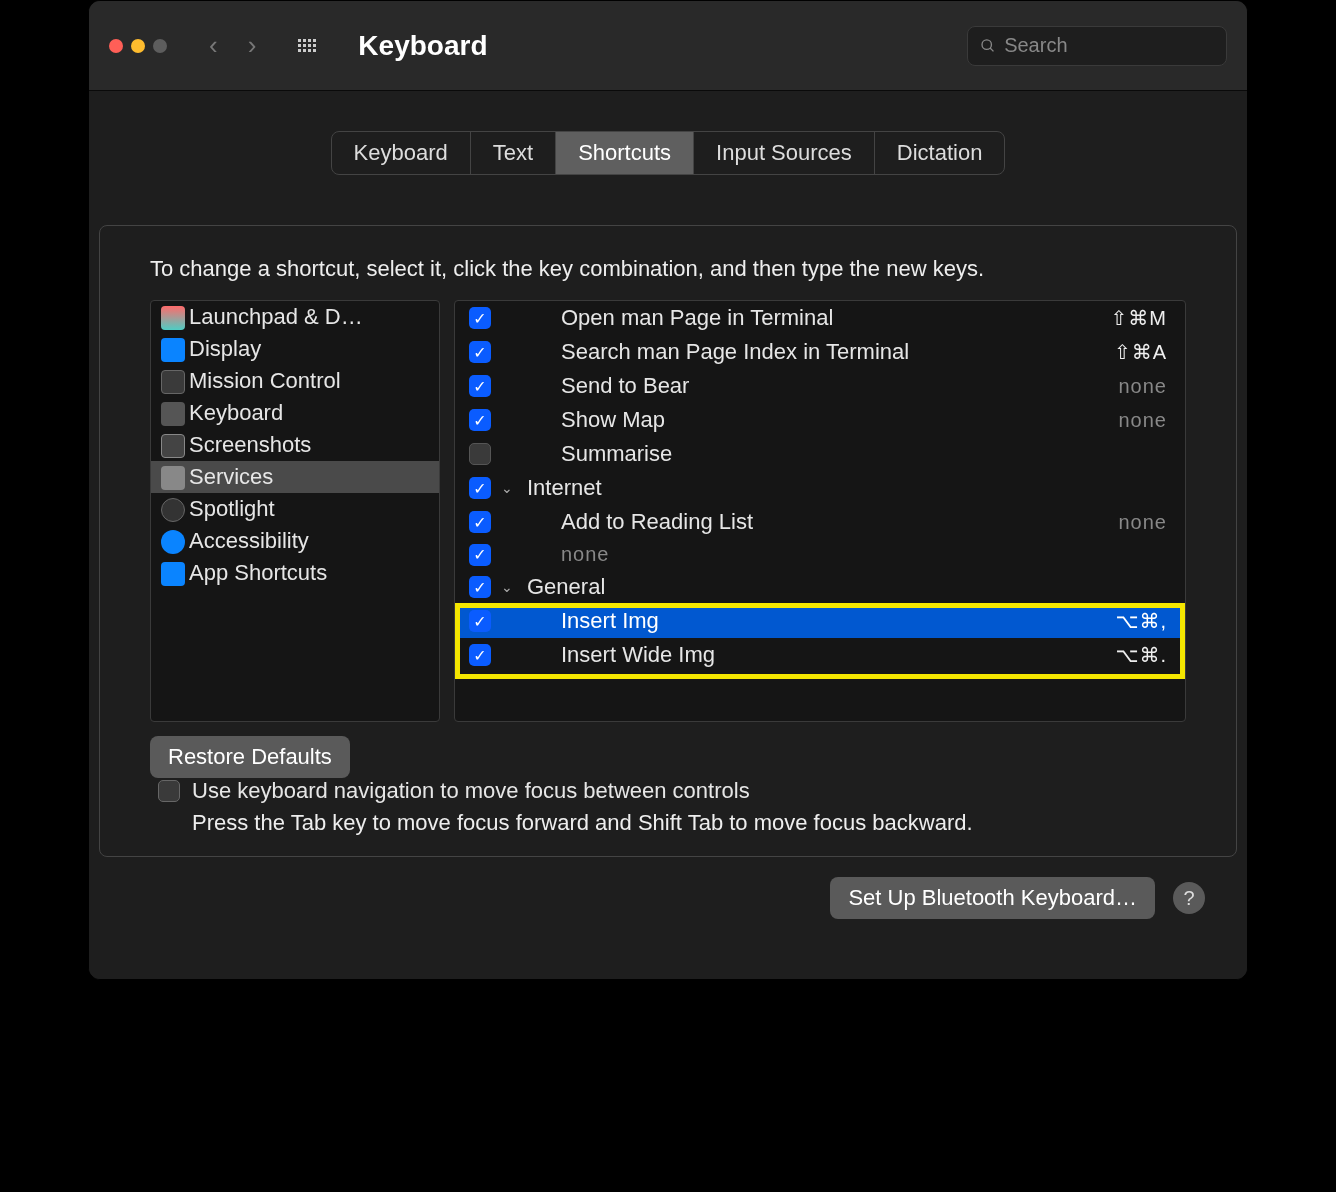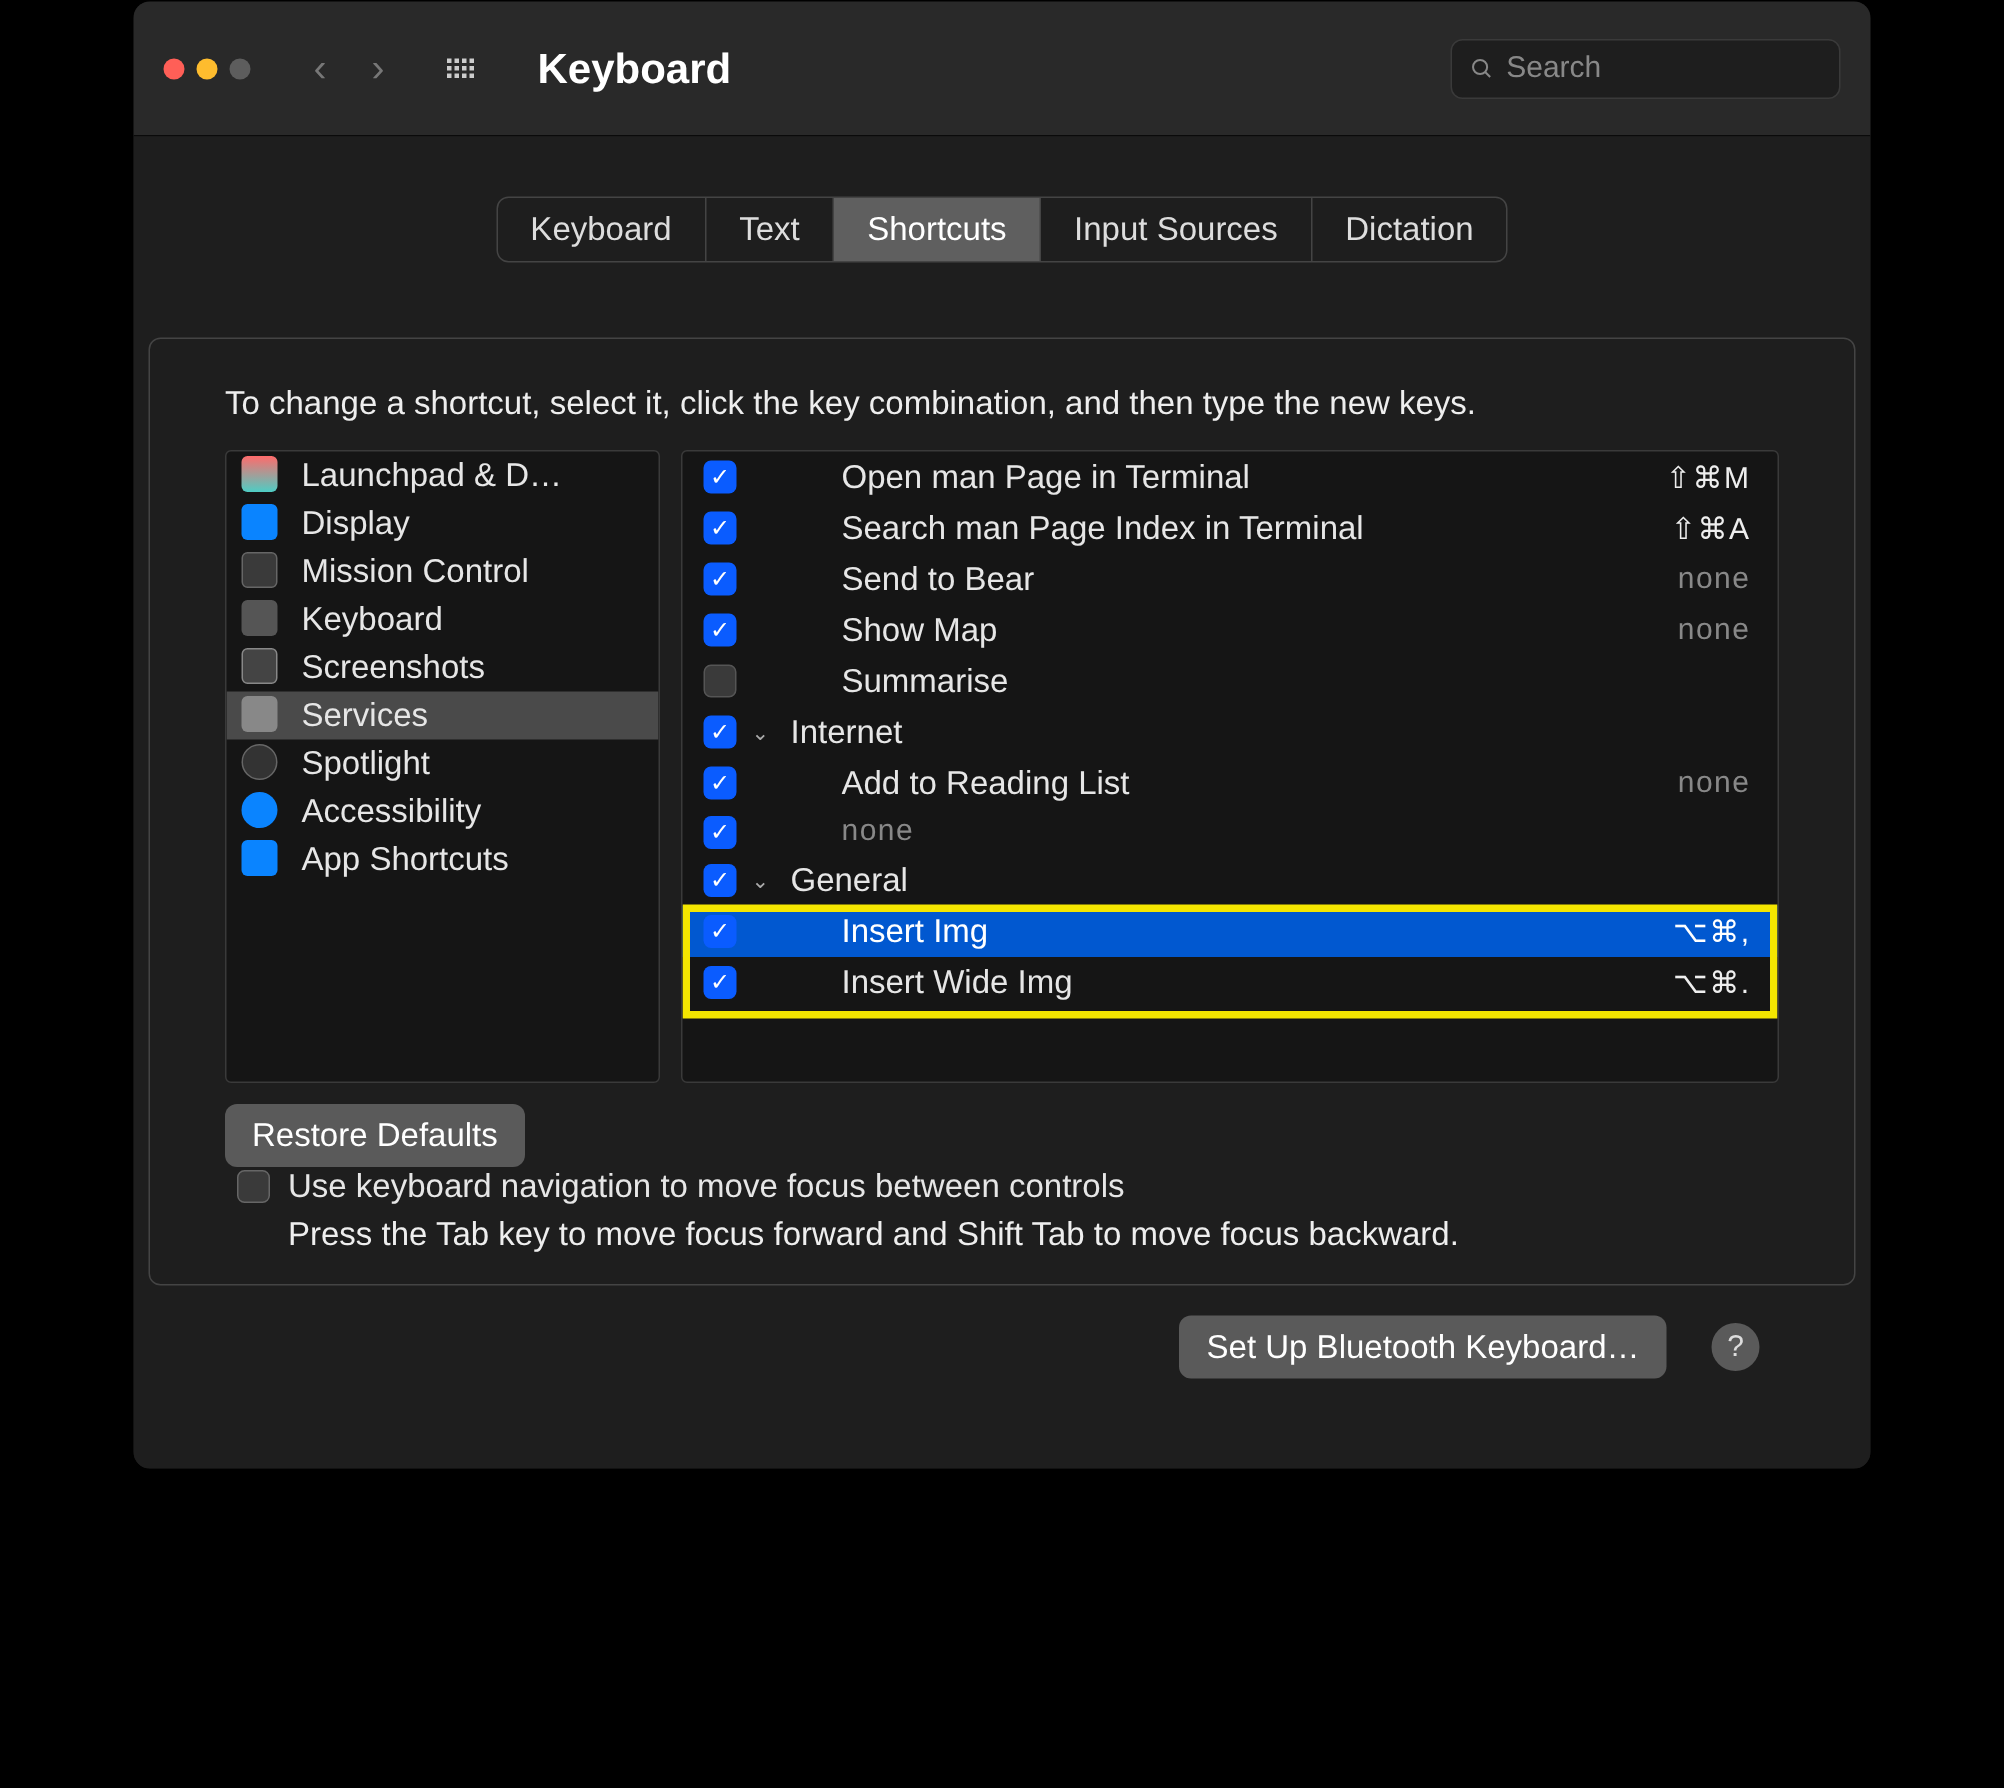--- a/index.html
+++ b/index.html
@@ -67,21 +67,21 @@
     margin: 0 10px 20px; border: 1px solid #444; border-radius: 8px; padding: 30px 50px 20px;
   }
   .instruction { font-size: 22px; color: #eee; margin-bottom: 18px; }
 
   .splitview { display: flex; gap: 14px; height: 422px; }
   .sidebar {
     width: 290px; background: #151515; border: 1px solid #3a3a3a; border-radius: 4px;
     overflow: hidden; font-size: 22px;
   }
   .side-item {
-    display: flex; align-items: flex-start; gap: 16px; padding: 3px 10px;
+    display: flex; align-items: flex-end; gap: 4px; padding: 3px 10px;
     white-space: nowrap; overflow: hidden; text-overflow: ellipsis;
   }
   .side-item.selected { background: #4a4a4a; }
   .side-icon { width: 24px; height: 24px; display: flex; align-items: center; justify-content: center; font-size: 18px; border-radius: 4px; }
   .ic-launchpad { background: linear-gradient(#ff6b6b,#4ecdc4); }
   .ic-display { background: #0a84ff; }
   .ic-mission { background: #3a3a3a; border:1px solid #666; }
   .ic-keyboard { background: #555; }
   .ic-screenshots { background: #444; border:1px solid #888; }
   .ic-services { background: #888; }
@@ -118,22 +118,22 @@
     background: #5a5a5a; color: #fff; border: none; border-radius: 8px;
     padding: 8px 18px; font-size: 22px; cursor: pointer;
   }
 
   .kbd-nav { padding: 0 8px;}
   .kbd-nav .chk-line { display: flex; align-items: center; gap: 12px; font-size: 22px; }
   .kbd-nav .chk { width: 22px; height: 22px; background: #3a3a3a; border: 1px solid #666; border-radius: 5px; }
   .kbd-nav .hint { margin-left: 34px; font-size: 22px; color: #eee; margin-top: 6px; }
 
   .footer {
-    display: flex; justify-content: flex-end; align-items: center; gap: 30px;
-    padding: 0 74px 30px;
+    display: flex; justify-content: flex-end; align-items: center; gap: 18px;
+    padding: 0 42px 30px;
   }
   .help {
     width: 32px; height: 32px; border-radius: 50%; background: #5a5a5a; color: #ddd;
     display: flex; align-items: center; justify-content: center; font-size: 20px; cursor:pointer;
   }
 </style>
 </head>
 <body>
 
 <div class="window">

